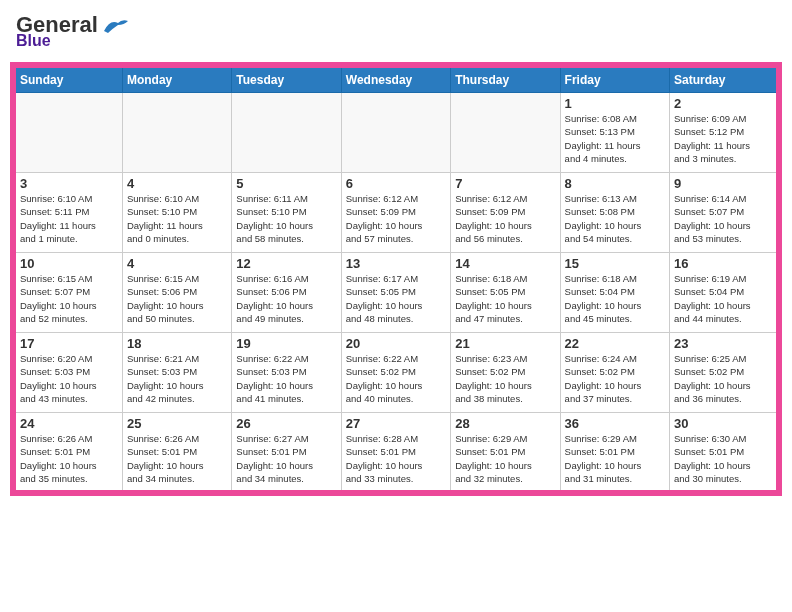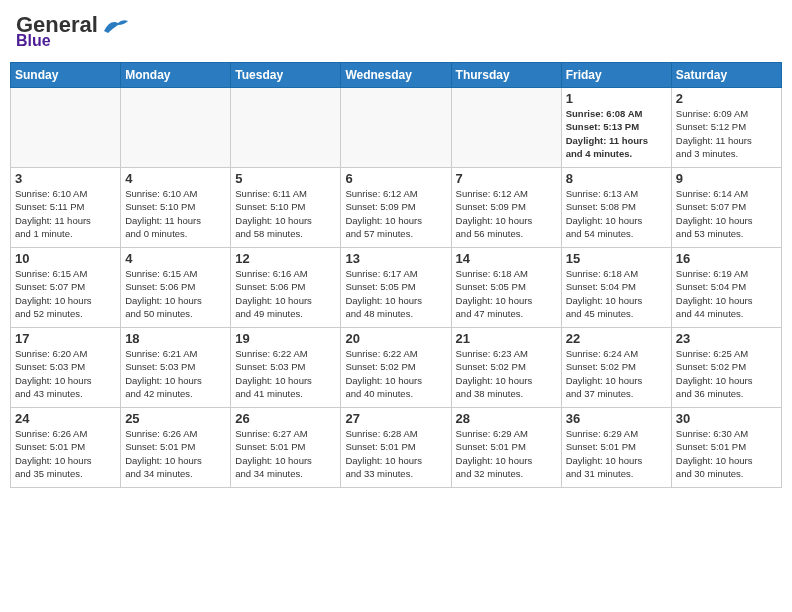--- a/index.html
+++ b/index.html
@@ -32,21 +32,21 @@
       color: #333;
       line-height: 1.1;
     }
     .location {
       font-size: 16px;
       color: #555;
     }
     .calendar {
       width: 100%;
       border-collapse: collapse;
-      border: 1px solid #ec4899;
+      border: 6px solid #ec4899;
     }
     .calendar th {
       background: #2a7bbf;
       color: #fff;
       font-size: 12px;
       font-weight: bold;
       padding: 5px 4px;
       text-align: left;
       border: 1px solid #1a6aaa;
     }
@@ -112,21 +112,21 @@
   </thead>
   <tbody id="calendar-body">
   <tr>
         <td class="empty"></td>
         <td class="empty"></td>
         <td class="empty"></td>
         <td class="empty"></td>
         <td class="empty"></td>
         <td>
           <span class="day-num">1</span>
-          <div class="day-info" style="white-space: pre-line; font-weight: bold;">Sunrise: 6:08 AM
+          <div class="day-info" style="white-space: pre-line;">Sunrise: 6:08 AM
 Sunset: 5:13 PM
 Daylight: 11 hours
 and 4 minutes.</div>
         </td>
         <td>
           <span class="day-num">2</span>
           <div class="day-info" style="white-space: pre-line;">Sunrise: 6:09 AM
 Sunset: 5:12 PM
 Daylight: 11 hours
 and 3 minutes.</div>

